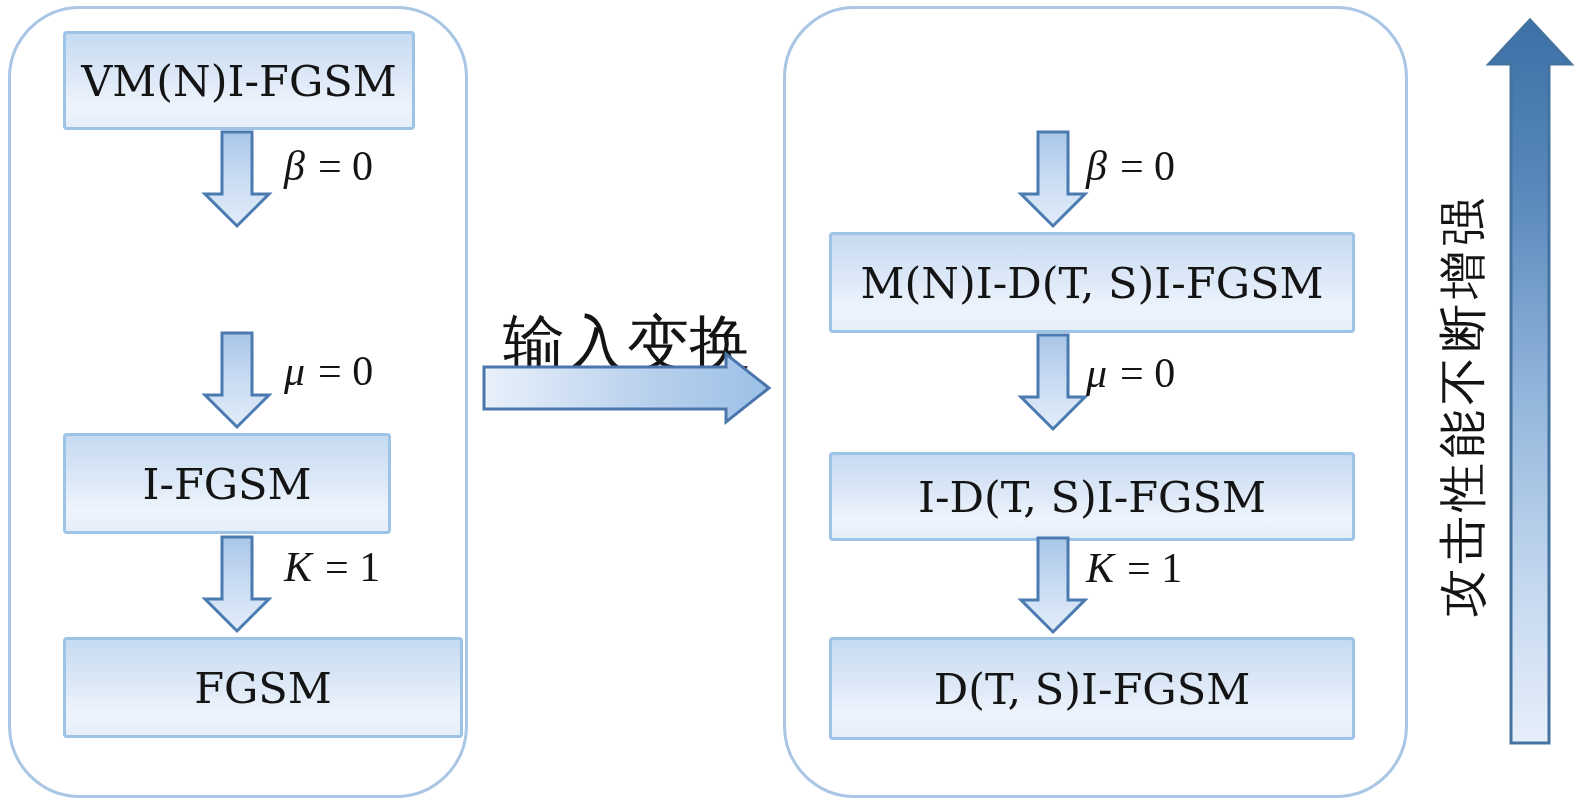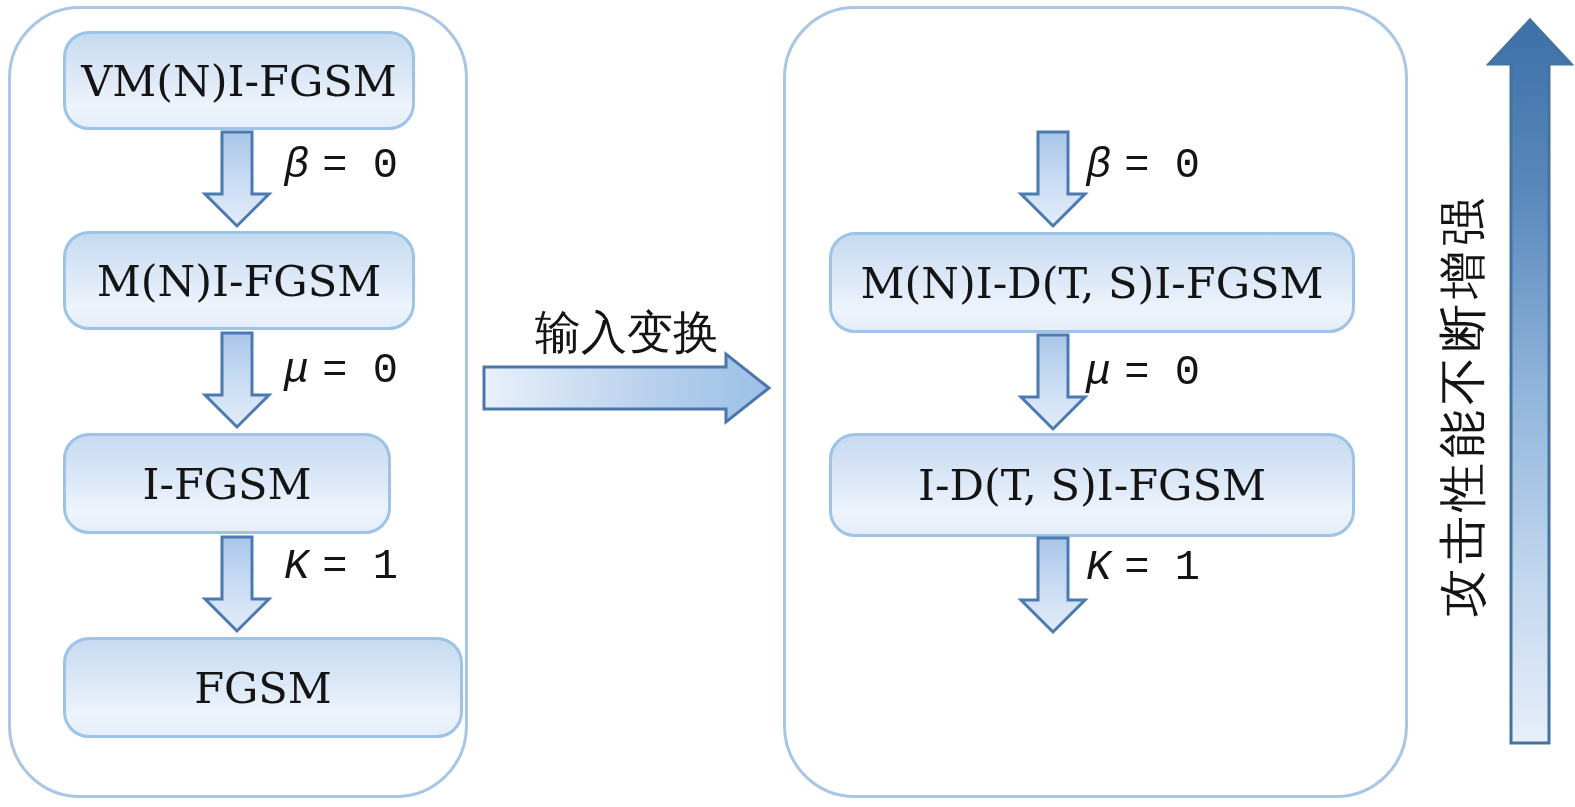--- a/index.html
+++ b/index.html
@@ -1,33 +1,33 @@
 <!DOCTYPE html>
 <html><head>
 <meta charset="utf-8">
 <style>
   html,body { margin:0; padding:0; background:#ffffff; }
   .canvas { position:relative; width:1575px; height:807px; background:#ffffff; overflow:hidden; }
 
   .panel { position:absolute; box-sizing:border-box; border:3px solid #a9c6e4; border-radius:72px; background:transparent; }
 
-  .node { position:absolute; box-sizing:border-box; border:3px solid #9dc3e6; border-radius:26px;
+  .node { position:absolute; box-sizing:border-box; border:3px solid #9dc3e6; border-radius:4px;
           background:linear-gradient(180deg,#c6dbf1 0%,#dce8f7 45%,#eef4fc 78%,#e4eefa 100%);
           display:flex; align-items:center; justify-content:center;
           font-family:"DejaVu Serif","Liberation Serif",serif; font-size:43px; color:#141414; white-space:nowrap; }
 
-  .edge-label { position:absolute; font-family:Liberation Mono, monospace;
+  .edge-label { position:absolute; font-family:Liberation Serif, serif;
                 font-size:42px; color:#141414; white-space:nowrap; }
   .edge-label .sym { font-style:italic; }
   .edge-label .rest { margin-left:13px; }
 
   .arrow { position:absolute; overflow:visible; }
 
   .center-label { position:absolute; font-family:"DejaVu Serif","Liberation Serif",serif;
-                  font-size:46px; color:#141414; text-align:center; white-space:nowrap; }
+                  font-size:62px; color:#141414; text-align:center; white-space:nowrap; }
 
   .side-label { position:absolute; font-family:"DejaVu Serif","Liberation Serif",serif;
                 font-size:48px; letter-spacing:5px; color:#141414; text-align:center; white-space:nowrap;
                 width:440px; height:60px; line-height:60px;
                 transform:rotate(-90deg); transform-origin:center center; }
 </style>
 </head>
 <body>
 
 <div class="canvas">
@@ -51,21 +51,20 @@
         <stop offset="0.78" stop-color="#c4d8ef"></stop>
           <stop offset="1" stop-color="#e7effa"></stop>
       </linearGradient>
     </defs>
   </svg>
 
   <div class="panel" style="left:8px; top:6px; width:460px; height:792px;"></div>
   <div class="panel" style="left:783px; top:6px; width:625px; height:792px;"></div>
 
   <div class="node" style="left:63px; top:31px; width:352px; height:99px;">VM(N)I-FGSM</div>
-  <div class="node" style="left:63px; top:231px; width:352px; height:99px;">M(N)I-FGSM</div>
   <div class="node" style="left:63px; top:433px; width:328px; height:101px;">I-FGSM</div>
   <div class="node" style="left:63px; top:637px; width:400px; height:101px;">FGSM</div>
 
   <svg class="arrow" style="left:204px; top:131px;" width="66" height="97" viewBox="0 0 66 97">
     <polygon points="18,1 48,1 48,63 65,63 33,95 1,63 18,63" fill="url(#gDown)" stroke="#4a7ab0" stroke-width="3"></polygon>
   </svg>
   <svg class="arrow" style="left:204px; top:332px;" width="66" height="97" viewBox="0 0 66 97">
     <polygon points="18,1 48,1 48,63 65,63 33,95 1,63 18,63" fill="url(#gDown)" stroke="#4a7ab0" stroke-width="3"></polygon>
   </svg>
   <svg class="arrow" style="left:204px; top:536px;" width="66" height="97" viewBox="0 0 66 97">
@@ -81,21 +80,22 @@
   <div class="edge-label" style="left:284px; top:543px;">
     <span class="sym">K</span><span class="rest">= 1</span>
   </div>
 
   <div class="center-label" style="left:477px; top:302px; width:300px;">输入变换</div>
   <svg class="arrow" style="left:483px; top:352px;" width="288" height="72" viewBox="0 0 288 72">
     <polygon points="1,15 243,15 243,2 286,36 243,70 243,57 1,57" fill="url(#gRight)" stroke="#4a76ac" stroke-width="3"></polygon>
   </svg>
 
   <div class="node" style="left:829px; top:232px; width:526px; height:101px;">M(N)I-D(T, S)I-FGSM</div>
-  <div class="node" style="left:829px; top:433px; width:526px; height:104px;">I-D(T, S)I-FGSM</div>
+  <div class="node" style="left:829px; top:452px; width:526px; height:89px;">I-D(T, S)I-FGSM</div>
+  <div class="node" style="left:829px; top:637px; width:526px; height:103px;">D(T, S)I-FGSM</div>
 
   <svg class="arrow" style="left:1020px; top:131px;" width="66" height="97" viewBox="0 0 66 97">
     <polygon points="18,1 48,1 48,63 65,63 33,95 1,63 18,63" fill="url(#gDown)" stroke="#4a7ab0" stroke-width="3"></polygon>
   </svg>
   <svg class="arrow" style="left:1020px; top:334px;" width="66" height="97" viewBox="0 0 66 97">
     <polygon points="18,1 48,1 48,63 65,63 33,95 1,63 18,63" fill="url(#gDown)" stroke="#4a7ab0" stroke-width="3"></polygon>
   </svg>
   <svg class="arrow" style="left:1020px; top:537px;" width="66" height="97" viewBox="0 0 66 97">
     <polygon points="18,1 48,1 48,63 65,63 33,95 1,63 18,63" fill="url(#gDown)" stroke="#4a7ab0" stroke-width="3"></polygon>
   </svg>

